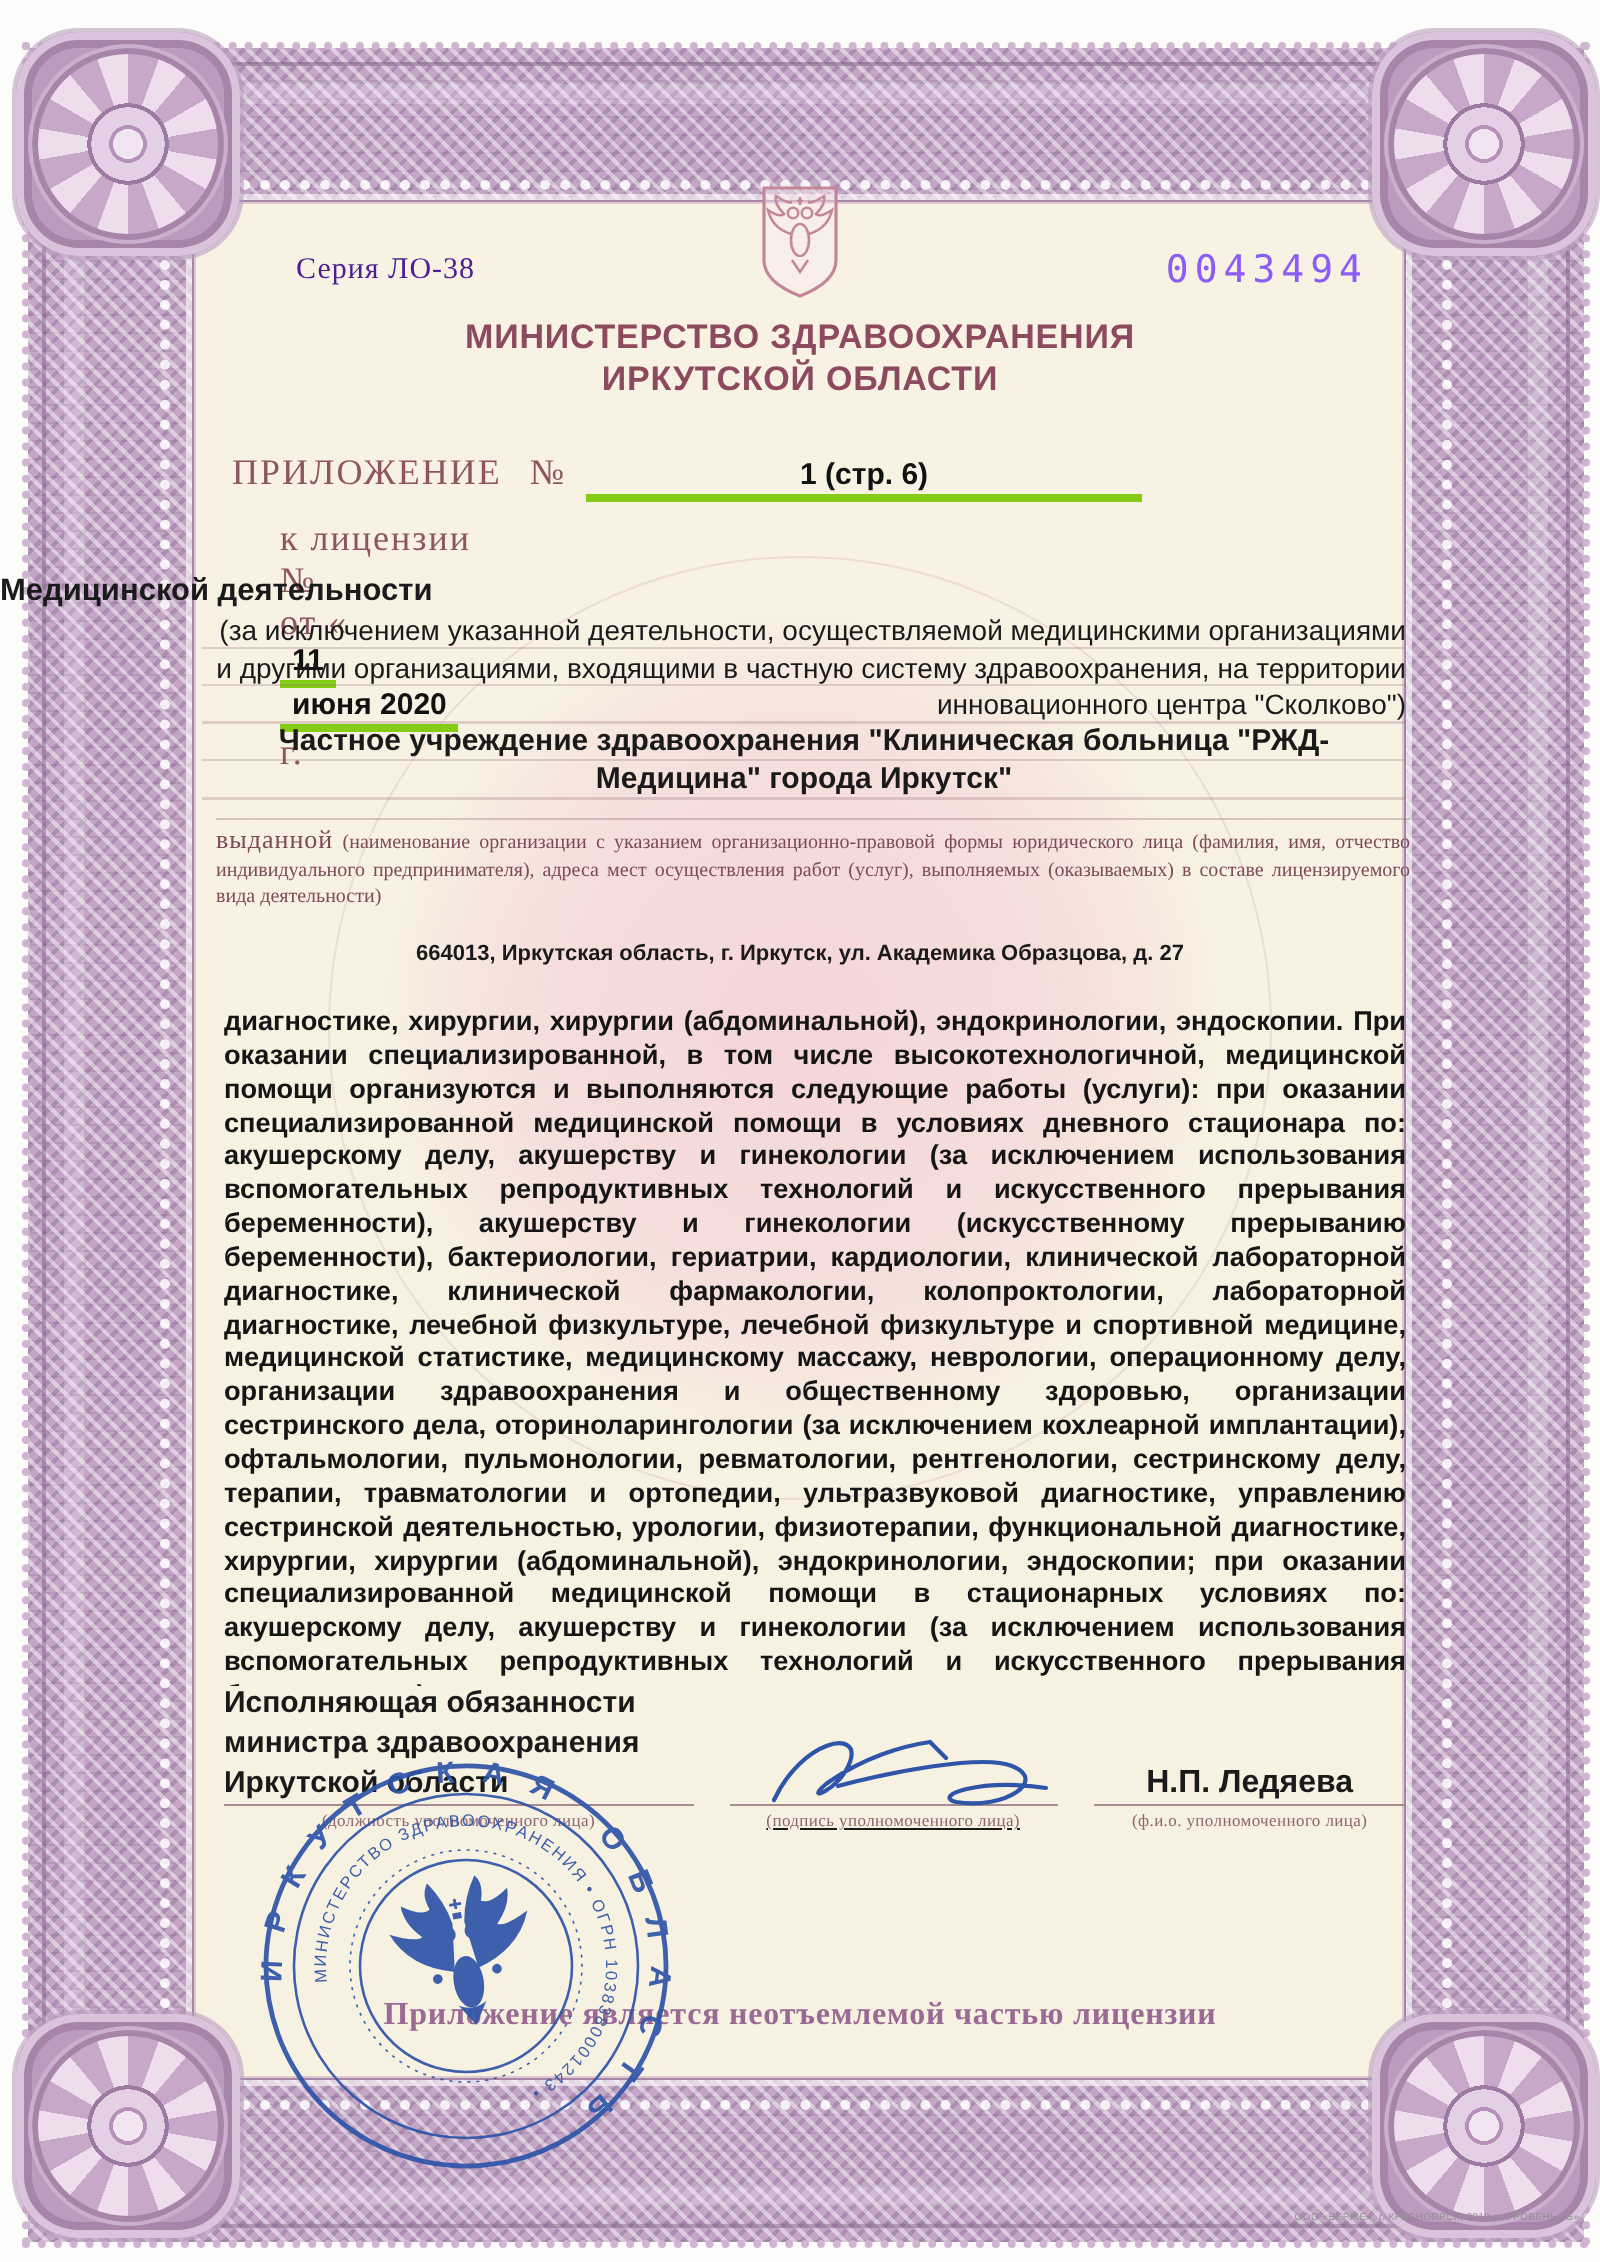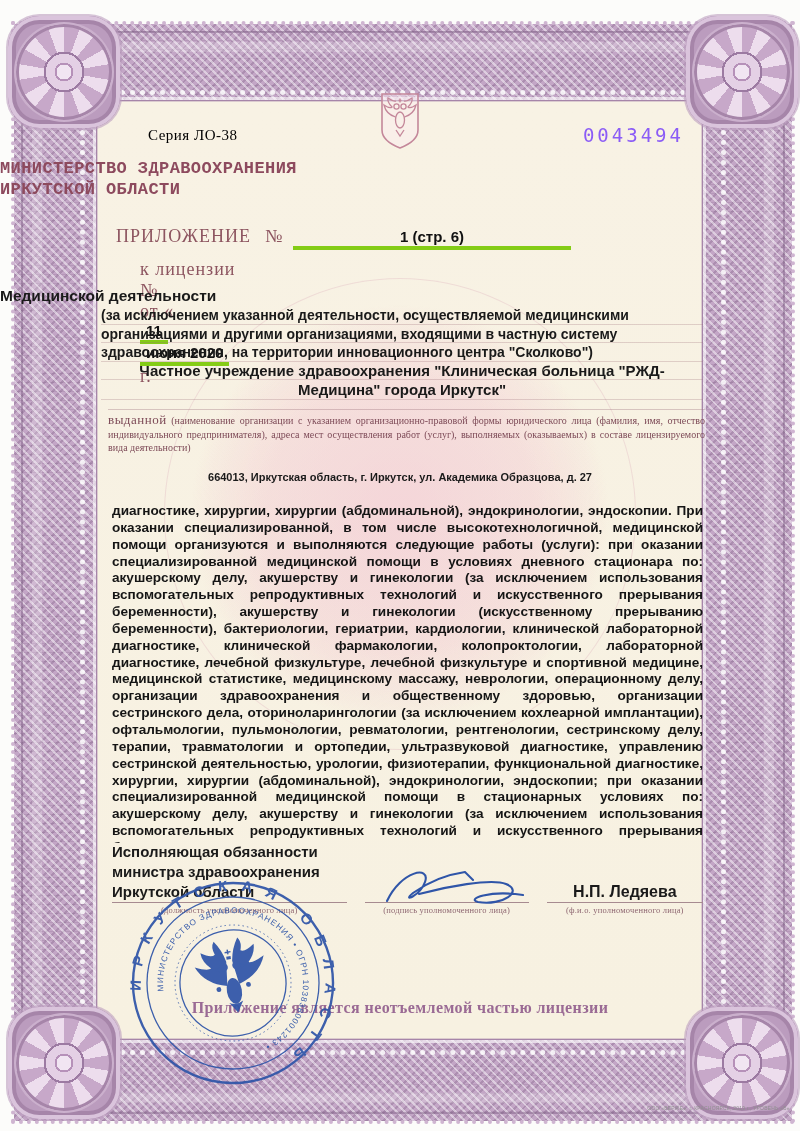--- a/index.html
+++ b/index.html
@@ -43,61 +43,61 @@
       radial-gradient(circle, #f1e5f2 0 11%, #b691b9 11% 14%, #e4d0e5 14% 27%, #9c7aa2 27% 30%, transparent 30%),
       repeating-conic-gradient(from 0deg, #c7a8c9 0 20deg, #eddded 20deg 40deg);
     box-shadow:inset 0 0 0 3px #a685a9, 0 0 0 2px #cbb0cd;}
   .rosette.tl{left:8px;top:16px;} .rosette.tr{right:2px;top:16px;}
   .rosette.bl{left:8px;bottom:12px;} .rosette.br{right:2px;bottom:12px;}
 
   
   .content{position:absolute;inset:0;z-index:10;color:#1a1a1a;}
   .abs{position:absolute;}
 
-  .serial{left:148px;top:127px;font:15px "Liberation Serif",serif;color:#000000;letter-spacing:.5px;}
+  .serial{left:148px;top:127px;font:15px "Liberation Serif",serif;color:#4c1d95;letter-spacing:.5px;}
   .form-number{right:116px;top:124px;font:19px "DejaVu Sans Mono",monospace;color:#8b5cf6;letter-spacing:3px;}
   .crest{left:50%;top:90px;transform:translateX(-50%);}
 
-  .title{left:0;right:0;top:158px;text-align:left;
-    font-family:Liberation Mono, monospace;font-weight:bold;font-size:17px;line-height:21px;
+  .title{left:0;right:0;top:158px;text-align:center;
+    font-family:Liberation Sans, sans-serif;font-weight:bold;font-size:17px;line-height:21px;
     color:#8d4a5e;letter-spacing:.4px;}
 
   .field-row{display:flex;align-items:baseline;}
   .lbl{font-family:"Liberation Serif",serif;color:#8d5560;font-size:18px;letter-spacing:1px;white-space:nowrap;}
   .uline{border-bottom:4px solid #84cc16;text-align:center;font-weight:bold;font-size:15px;color:#111;padding:0 6px 1px;}
   .appendix-row{left:116px;top:226px;width:455px;}
   .appendix-row .uline{flex:1;margin-left:10px;}
   .license-row{left:126px;top:259px;right:102px;flex-direction:column;}
   .license-row .num{flex:2.1;margin-left:8px;}
   .license-row .from{margin-left:14px;}
   .license-row .day{flex:.75;margin-left:2px;}
   .license-row .month{flex:1.35;}
   .license-row .suffix{margin-left:6px;}
 
   .activity-title{left:0;right:0;top:287px;text-align:left;font-weight:bold;font-size:15.5px;}
   .ruled{background-image:repeating-linear-gradient(to bottom, transparent 0 17.5px, rgba(156,110,120,.28) 17.5px 18.6px);}
-  .disclaimer{left:101px;top:306px;right:97px;text-align:left;font-weight:bold;font-size:14px;line-height:18.6px;}
+  .disclaimer{left:101px;top:306px;right:97px;text-align:right;font-weight:normal;font-size:14px;line-height:18.6px;}
   .org{left:101px;top:361px;right:97px;text-align:center;font-weight:bold;font-size:15px;line-height:19.4px;
     background-image:repeating-linear-gradient(to bottom, transparent 0 18.3px, rgba(156,110,120,.28) 18.3px 19.4px);}
 
   .issued{left:108px;top:409px;right:95px;font-family:"Liberation Serif",serif;color:#7d4a57;
     font-size:10px;line-height:13.6px;text-align:justify;border-top:1px solid rgba(156,110,120,.35);padding-top:3px;}
   .issued .lead{font-size:13px;letter-spacing:.5px;}
 
   .address{left:0;right:0;top:471px;text-align:center;font-weight:bold;font-size:11px;}
 
   .works{left:112px;top:503px;right:97px;height:340px;overflow:hidden;
     font-weight:bold;font-size:13.6px;line-height:16.85px;text-align:justify;color:#151515;}
 
   
   .sig{left:112px;top:842px;right:97px;display:flex;align-items:flex-end;gap:18px;}
   .sig-left{flex:1.5;}
   .sig-left .pos{font-weight:bold;font-size:15px;line-height:20px;white-space:nowrap;}
   .sig-left .line3{border-bottom:1px solid #a78b90;}
-  .sig-mid{flex:1.05;position:relative;}
+  .sig-mid{flex:1.05;position:relative;text-decoration:underline;}
   .sig-mid .scribble{position:absolute;left:10px;bottom:-2px;}
   .sig-line{border-bottom:1px solid #a78b90;height:18px;}
   .cap{font-family:"Liberation Serif",serif;font-size:8.5px;color:#8d6570;text-align:center;margin-top:2px;letter-spacing:.2px;}
   .sig-right{flex:1.0;}
   .sig-right .name{font-weight:bold;font-size:16px;text-align:center;border-bottom:1px solid #a78b90;padding-bottom:1px;white-space:nowrap;}
 
   .stamp{left:128px;top:878px;width:210px;height:210px;z-index:40;opacity:.93;transform:rotate(-10deg);}
 
   .footer-note{left:0;right:0;top:999px;text-align:center;z-index:12;
     font-family:"Liberation Serif",serif;font-weight:bold;font-size:16px;color:#9a6a94;letter-spacing:.4px;}

